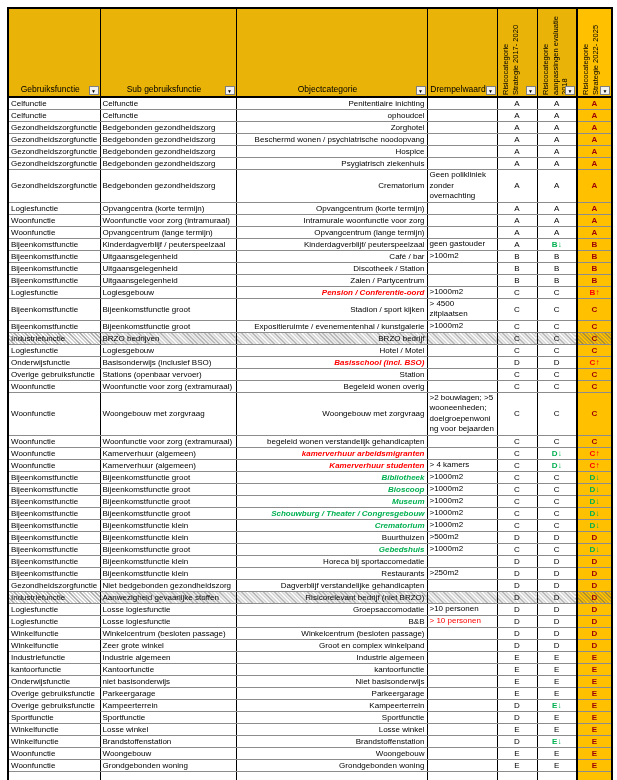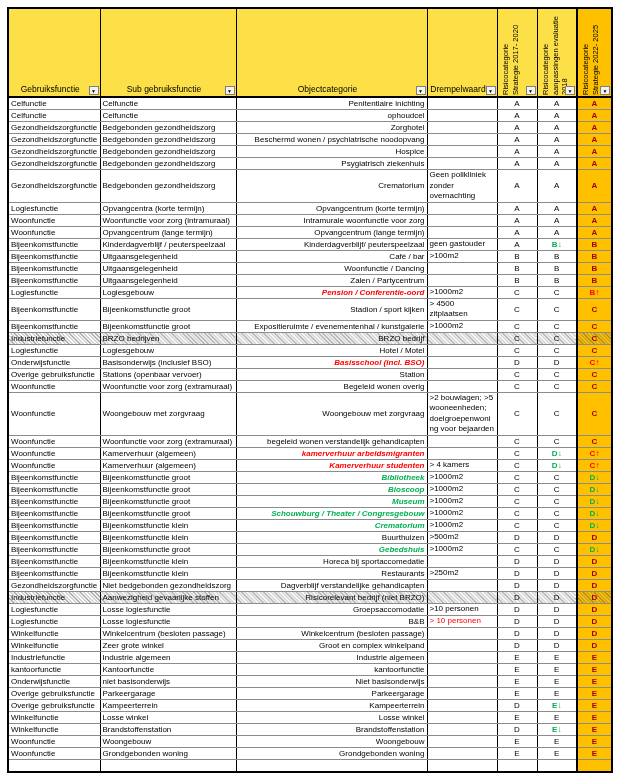--- a/index.html
+++ b/index.html
@@ -3,21 +3,21 @@
 <meta charset="utf-8">
 <style>
   html,body{margin:0;padding:0;background:#fff;}
   body{width:617px;height:780px;overflow:hidden;font-family:"Liberation Sans",sans-serif;}
   .sheet{position:absolute;left:7px;top:7px;}
   table{border-collapse:collapse;table-layout:fixed;width:604px;background:#fff;}
   col.c1{width:92px}col.c2{width:136px}col.c3{width:191px}col.c4{width:70px}
   col.c5{width:40px}col.c6{width:40px}col.c7{width:35px}
   th,td{border-left:1px solid #000;border-right:1px solid #000;padding:0 2px;overflow:hidden;}
   table{border:2px solid #000;}
-  thead th{background:#fde047;height:87px;vertical-align:bottom;position:relative;
+  thead th{background:#eab308;height:87px;vertical-align:bottom;position:relative;
     font-size:8.5px;font-weight:400;text-align:center;border-bottom:2px solid #000;}
   thead th.orange-h{background:#FFC000;border-left:2px solid #000;border-right:2px solid #000;}
   .hlabel{display:block;padding-bottom:2px;padding-right:8px;white-space:nowrap;}
   .vert{writing-mode:vertical-rl;transform:rotate(180deg);font-size:7.5px;line-height:9.5px;
     height:82px;text-align:left;margin:0 auto 1px 1px;}
   .filter-btn{position:absolute;right:1px;bottom:1px;width:10px;height:9px;background:#F2F2F2;
     border:1px solid #7F7F7F;font-size:5px;line-height:8px;text-align:center;color:#000;
     box-sizing:border-box;cursor:pointer;}
   tbody td{font-size:8px;line-height:11px;height:11px;border-top:1px solid #8c8c8c;
     border-bottom:1px solid #8c8c8c;color:#000;vertical-align:middle;}
@@ -185,21 +185,21 @@
     <td class="t-s">Uitgaansgelegenheid</td>
     <td class="t-o">Café / bar</td>
     <td class="t-d">&gt;100m2</td>
     <td class="t-r">B</td>
     <td class="t-r">B</td>
     <td class="t-r r-final">B</td>
   </tr>
         <tr>
     <td class="t-f">Bijeenkomstfunctie</td>
     <td class="t-s">Uitgaansgelegenheid</td>
-    <td class="t-o">Woonfunctie / Dancing</td>
+    <td class="t-o">Discotheek / Station</td>
     <td class="t-d"></td>
     <td class="t-r">B</td>
     <td class="t-r">B</td>
     <td class="t-r r-final">B</td>
   </tr>
         <tr>
     <td class="t-f">Bijeenkomstfunctie</td>
     <td class="t-s">Uitgaansgelegenheid</td>
     <td class="t-o">Zalen / Partycentrum</td>
     <td class="t-d"></td>
@@ -486,20 +486,29 @@
     <td class="t-r">E</td>
     <td class="t-r r-final">E</td>
   </tr>
         <tr>
     <td class="t-f">Overige gebruiksfunctie</td>
     <td class="t-s">Kampeerterrein</td>
     <td class="t-o">Kampeerterrein</td>
     <td class="t-d"></td>
     <td class="t-r">D</td>
     <td class="t-r chg-down">E↓</td>
+    <td class="t-r r-final">E</td>
+  </tr>
+        <tr>
+    <td class="t-f">Sportfunctie</td>
+    <td class="t-s">Sportfunctie</td>
+    <td class="t-o">Sportfunctie</td>
+    <td class="t-d"></td>
+    <td class="t-r">D</td>
+    <td class="t-r">E</td>
     <td class="t-r r-final">E</td>
   </tr>
         <tr>
     <td class="t-f">Winkelfunctie</td>
     <td class="t-s">Losse winkel</td>
     <td class="t-o">Losse winkel</td>
     <td class="t-d"></td>
     <td class="t-r">E</td>
     <td class="t-r">E</td>
     <td class="t-r r-final">E</td>

